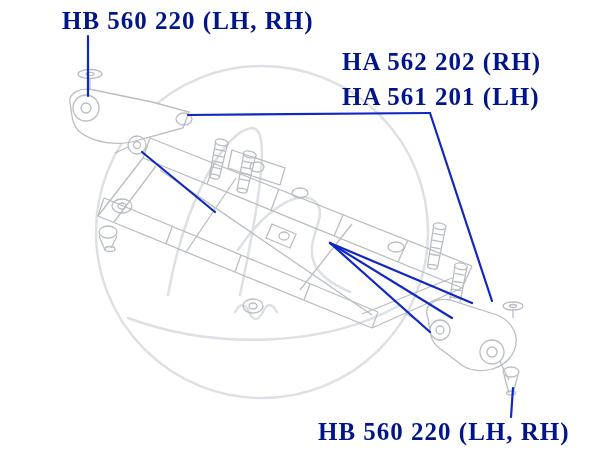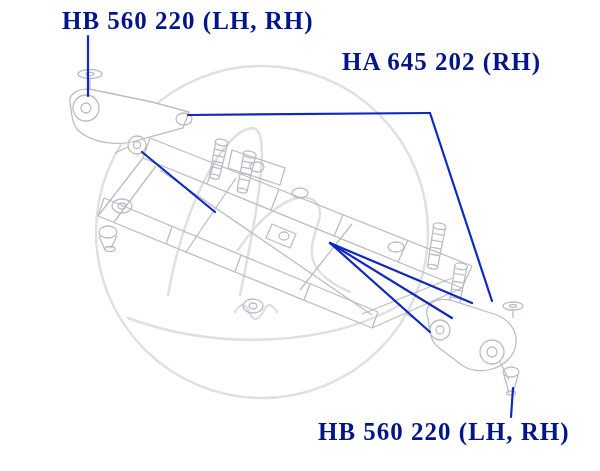--- a/index.html
+++ b/index.html
@@ -148,18 +148,19 @@
       <path d="M215,212 L142,152"></path>
       <path d="M330,243 L430,332"></path>
       <path d="M330,243 L452,318"></path>
       <path d="M330,243 L472,303"></path>
       <path d="M511,417 L513,388"></path>
     </g>
   </svg>
 
   <div class="label" id="label-top">HB 560 220 (LH, RH)</div>
 
-  <div class="label" id="label-rh">HA 645 202 (RH)</div>
+  <div class="label" id="label-rh">HA 562 202 (RH)</div>
 
+  <div class="label" id="label-lh">HA 561 201 (LH)</div>
 
 
   <div class="label" id="label-bottom">HB 560 220 (LH, RH)</div>
 </div>
 
 </body></html>

